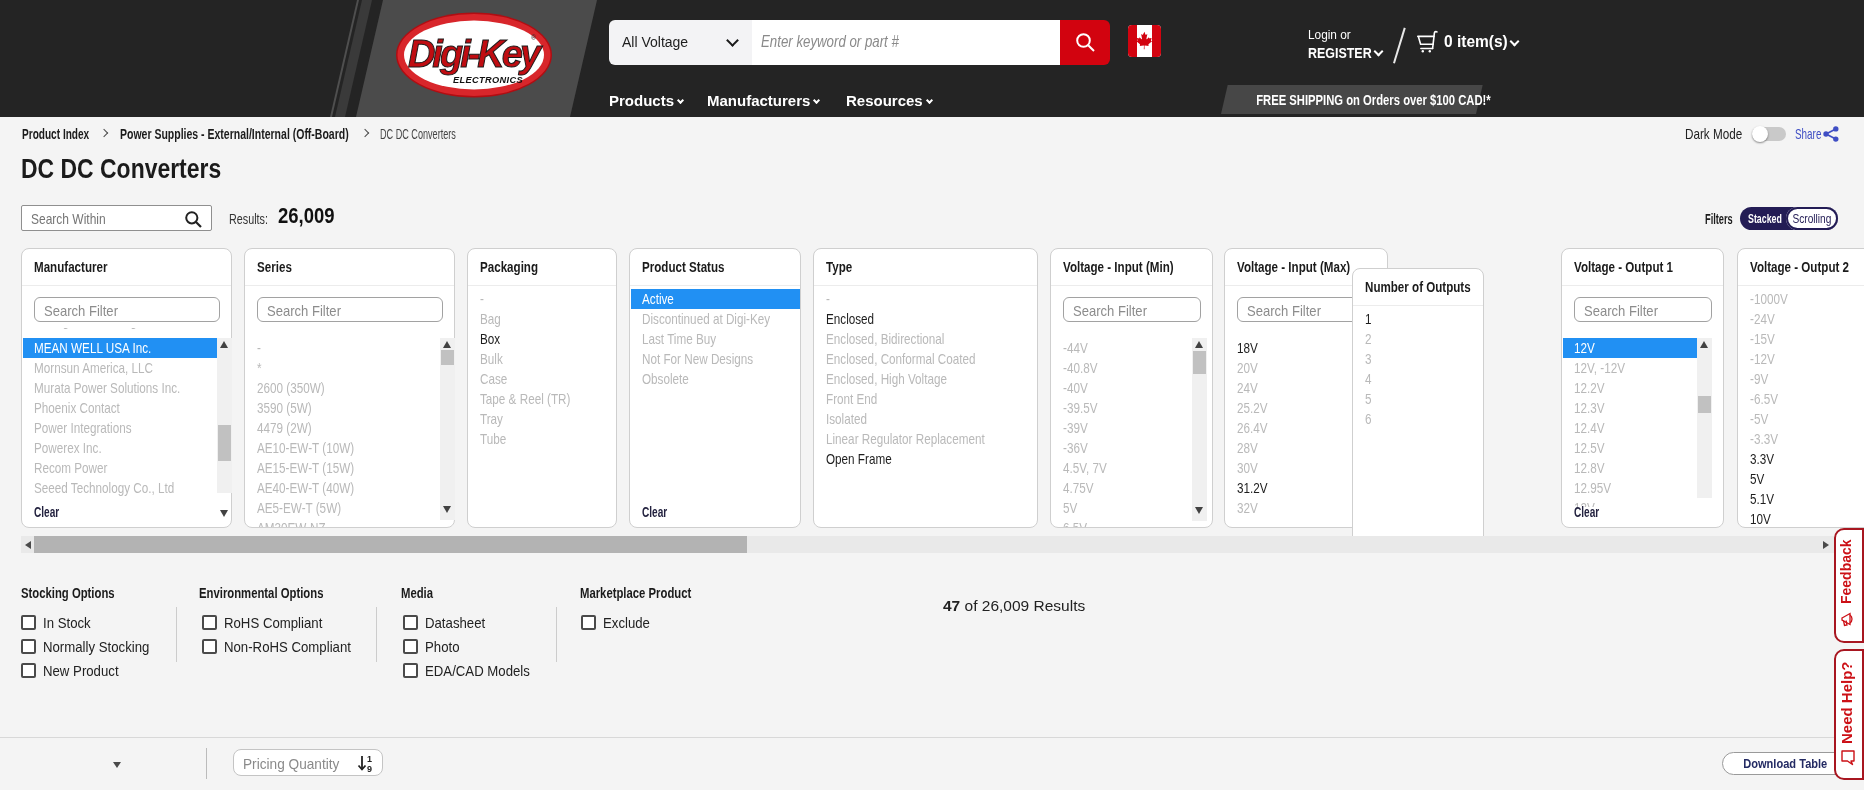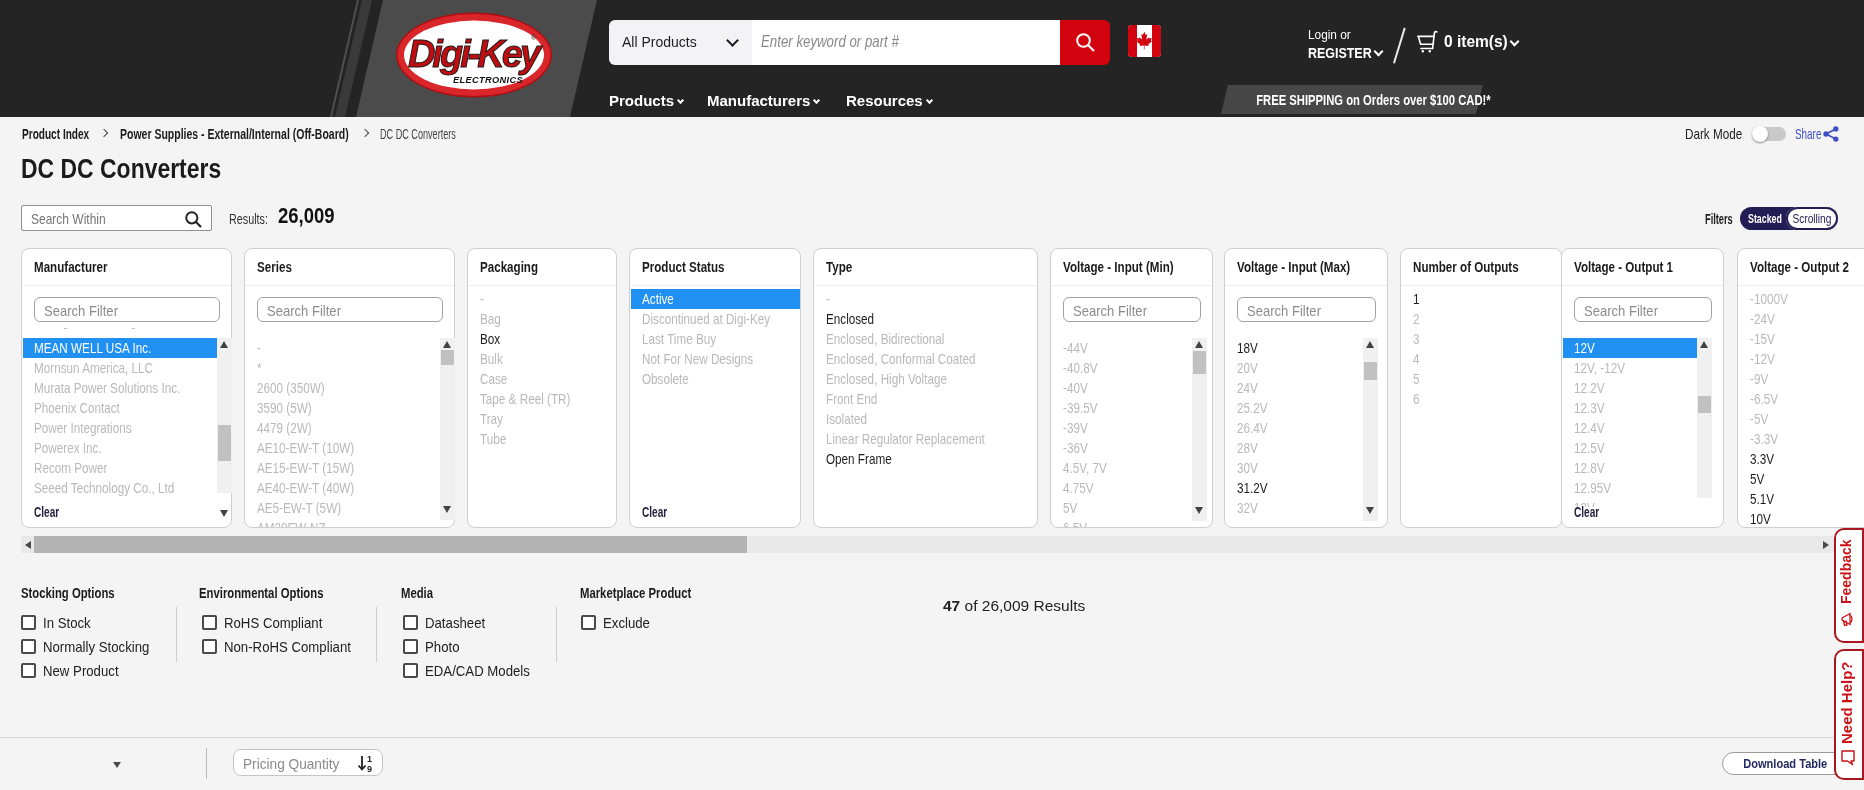--- a/index.html
+++ b/index.html
@@ -106,21 +106,21 @@
   <svg class="abs" style="left:395px;top:12px;" width="158" height="86" viewBox="0 0 158 86">
     <ellipse cx="79" cy="43" rx="78" ry="42.5" fill="#b00d12"></ellipse>
     <ellipse cx="79" cy="43" rx="76.5" ry="41" fill="#d8262b"></ellipse>
     <ellipse cx="79" cy="43" rx="70" ry="34.5" fill="#fff"></ellipse>
     <text x="78" y="55" text-anchor="middle" font-family="Liberation Sans,sans-serif" font-size="38" font-weight="bold" font-style="italic" fill="#c00d12" stroke="#1a1a1a" stroke-width="1" style="letter-spacing:-3px">Digi-Key</text>
     <text x="93" y="71" text-anchor="middle" font-family="Liberation Sans,sans-serif" font-size="9.2" font-weight="bold" font-style="italic" fill="#111" style="letter-spacing:0.4px">ELECTRONICS</text>
     <text x="136" y="28" font-family="Liberation Sans,sans-serif" font-size="7" fill="#333">®</text>
   </svg>
 
   <div class="abs" id="allprod">
-        <span class="t">All Products</span>
+        <span class="t">All Voltage</span>
     <span class="chev" style="border-color:#1a1a1a;border-width:2.5px;width:9px;height:9px;position:absolute;right:15px;top:16px;"></span>
       </div>
   <div class="abs" id="searchinput">
         <span class="sx" style="transform:scaleX(.78);">Enter keyword or part #</span>
       </div>
   <div class="abs" id="searchbtn">
     <svg style="position:absolute;left:14px;top:11px;" width="23" height="23" viewBox="0 0 23 23">
           <circle cx="9.5" cy="9.5" r="6.3" fill="none" stroke="#fff" stroke-width="2"></circle>
           <line x1="14.2" y1="14.2" x2="20" y2="20" stroke="#fff" stroke-width="2"></line>
         </svg>
@@ -318,21 +318,21 @@
     <div><span class="sx" style="transform:scaleX(.78);">30V</span></div>
     <div class="on"><span class="sx" style="transform:scaleX(.78);">31.2V</span></div>
     <div><span class="sx" style="transform:scaleX(.78);">32V</span></div>
   </div>
   <div class="vsb" style="left:138px;top:89px;height:183px;">
     <div class="ar arup" style="left:3px;top:3px;"></div>
     <div class="vthumb" style="top:24px;height:18px;"></div>
     <div class="ar ardn" style="left:3px;top:169px;"></div>
   </div>
 </div>
-<div class="card" style="left:1400px;width:162px;">
+<div class="card" style="left:1352px;width:132px;margin-top:20px;">
   <div class="title"><span class="sx" style="transform:scaleX(.80);">Number of Outputs</span></div>
   <div class="hline"></div>
   <div class="list" style="top:40px;width:147px;height:238px;">
     <div class="on"><span class="sx" style="transform:scaleX(.78);">1</span></div>
     <div><span class="sx" style="transform:scaleX(.78);">2</span></div>
     <div><span class="sx" style="transform:scaleX(.78);">3</span></div>
     <div><span class="sx" style="transform:scaleX(.78);">4</span></div>
     <div><span class="sx" style="transform:scaleX(.78);">5</span></div>
     <div><span class="sx" style="transform:scaleX(.78);">6</span></div>
   </div>

